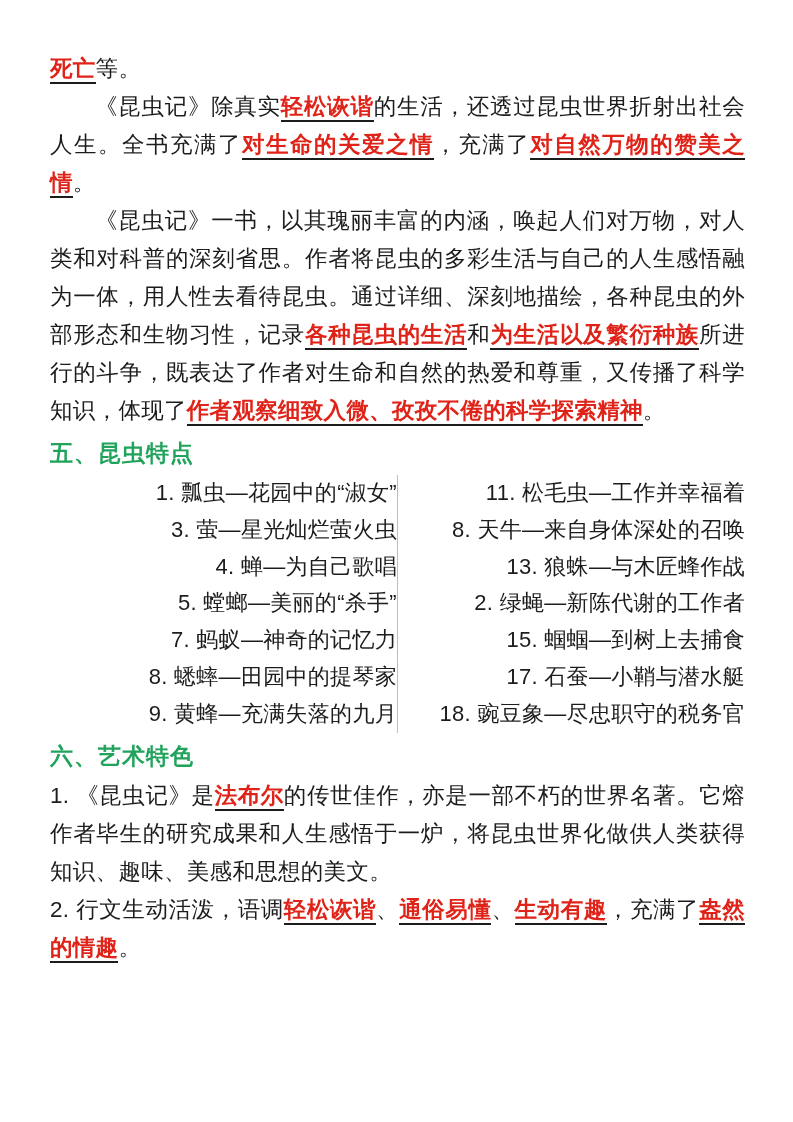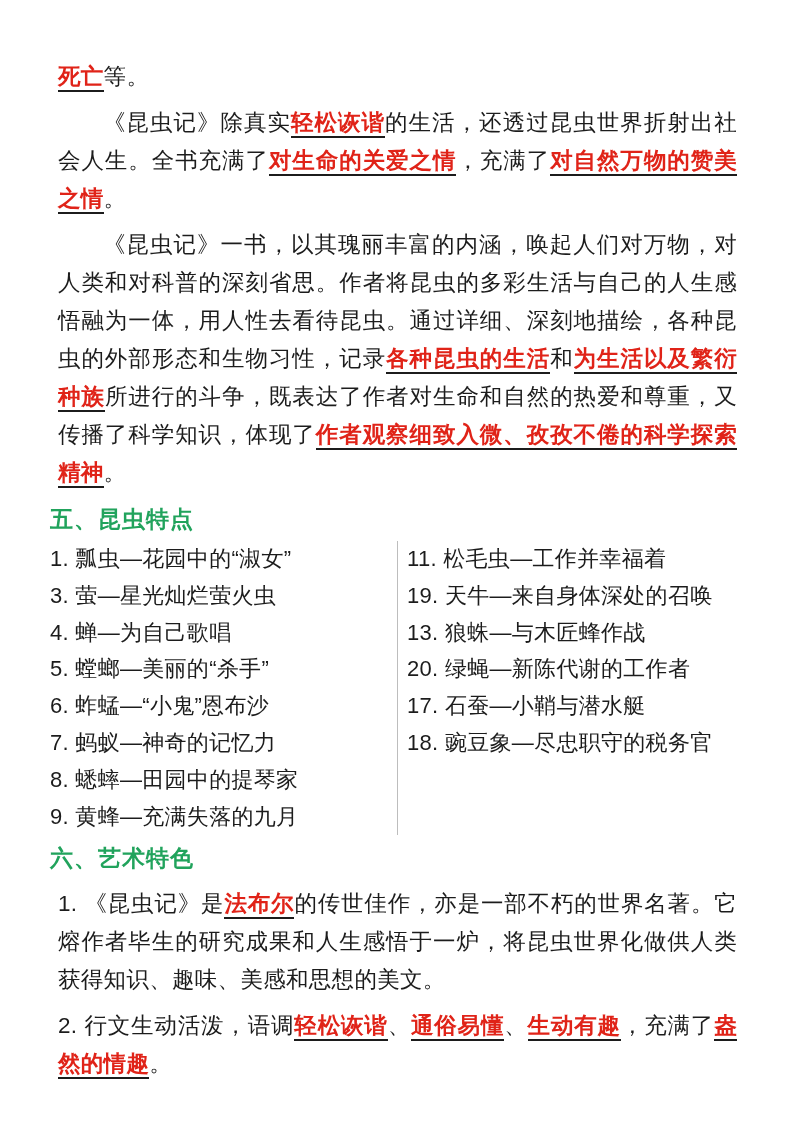--- a/index.html
+++ b/index.html
@@ -9,21 +9,21 @@
     color:#1c1c1c;
     overflow:hidden;
   }
   .page {
     box-sizing:border-box;
     width:793px; height:1122px;
     padding:50px 48px 0 50px;
     background:#fff;
   }
   .para {
-    margin:8px;
+    margin:0;
     font-size:22.5px;
     line-height:38px;
     text-align:justify;
     letter-spacing:0.3px;
     word-break:break-all;
   }
   .indent { text-indent:2em; }
   .heading {
     margin:4px 0 2px 0;
     font-size:23px;
@@ -37,20 +37,21 @@
     font-weight:bold;
   }
   .u {
     border-bottom:2px solid #1c1c1c;
     padding-bottom:1px;
   }
   .cols {
     display:flex;
     align-items:stretch;
     margin:3px 0 3px 0;
+    text-align:right;
   }
   .col { box-sizing:border-box; }
   .col.left  { width:347px; }
   .vdivider  { width:1px; background:var(--divider,#bdbdbd); }
   .col.right { flex:1; padding-left:9px; }
   .list-item {
     font-size:22px;
     line-height:36.8px;
     letter-spacing:0.3px;
     word-break:break-all;
@@ -69,31 +70,31 @@
   <p class="para indent"><span class="">《昆虫记》一书，以其瑰丽丰富的内涵，唤起人们对万物，对人类和对科普的深刻省思。作者将昆虫的多彩生活与自己的人生感悟融为一体，用人性去看待昆虫。通过详细、深刻地描绘，各种昆虫的外部形态和生物习性，记录</span><span class="red u">各种昆虫的生活</span><span class="">和</span><span class="red u">为生活以及繁衍种族</span><span class="">所进行的斗争，既表达了作者对生命和自然的热爱和尊重，又传播了科学知识，体现了</span><span class="red u">作者观察细致入微、孜孜不倦的科学探索精神</span><span class="">。</span></p>
 
   <h2 class="heading">五、昆虫特点</h2>
 
   <div class="cols">
     <div class="col left">
         <div class="list-item">1. 瓢虫—花园中的“淑女”</div>
         <div class="list-item">3. 萤—星光灿烂萤火虫</div>
         <div class="list-item">4. 蝉—为自己歌唱</div>
         <div class="list-item">5. 螳螂—美丽的“杀手”</div>
-        <div class="list-item">6. 蚱蜢—“小鬼”恩布沙</div>
         <div class="list-item">7. 蚂蚁—神奇的记忆力</div>
         <div class="list-item">8. 蟋蟀—田园中的提琴家</div>
         <div class="list-item">9. 黄蜂—充满失落的九月</div>
       </div>
     <div class="vdivider"></div>
     <div class="col right">
         <div class="list-item">11. 松毛虫—工作并幸福着</div>
-        <div class="list-item">19. 天牛—来自身体深处的召唤</div>
+        <div class="list-item">8. 天牛—来自身体深处的召唤</div>
         <div class="list-item">13. 狼蛛—与木匠蜂作战</div>
-        <div class="list-item">20. 绿蝇—新陈代谢的工作者</div>
+        <div class="list-item">2. 绿蝇—新陈代谢的工作者</div>
+        <div class="list-item">15. 蝈蝈—到树上去捕食</div>
         <div class="list-item">17. 石蚕—小鞘与潜水艇</div>
         <div class="list-item">18. 豌豆象—尽忠职守的税务官</div>
       </div>
   </div>
 
   <h2 class="heading">六、艺术特色</h2>
 
   <p class="para"><span class="">1. 《昆虫记》是</span><span class="red u">法布尔</span><span class="">的传世佳作，亦是一部不朽的世界名著。它熔作者毕生的研究成果和人生感悟于一炉，将昆虫世界化做供人类获得知识、趣味、美感和思想的美文。</span></p>
 
   <p class="para"><span class="">2. 行文生动活泼，语调</span><span class="red u">轻松诙谐</span><span class="">、</span><span class="red u">通俗易懂</span><span class="">、</span><span class="red u">生动有趣</span><span class="">，充满了</span><span class="red u">盎然的情趣</span><span class="">。</span></p>

